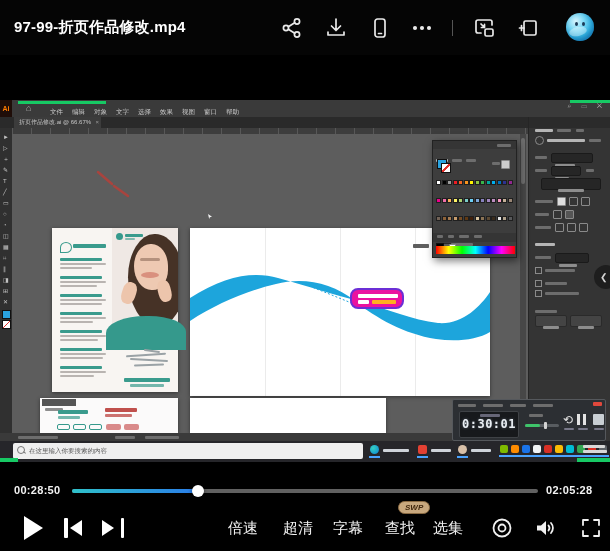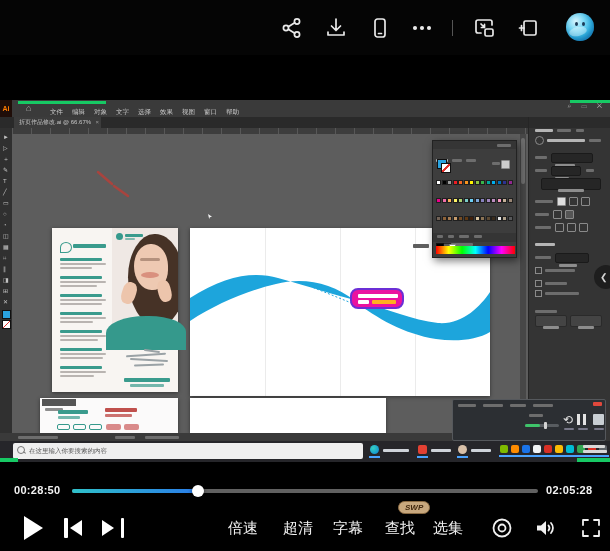--- a/index.html
+++ b/index.html
@@ -154,20 +154,21 @@
   .skip{position:absolute;top:518px;width:22px;height:20px;cursor:pointer;}
   .skip .bar{position:absolute;top:0;width:3.5px;height:20px;background:#fff;border-radius:1px;}
   .skip .tri{position:absolute;top:2px;width:0;height:0;border-top:8px solid transparent;border-bottom:8px solid transparent;}
   .cicon{position:absolute;top:516px;width:24px;height:24px;cursor:pointer;}
   .cicon svg{stroke:#f0f0f0;fill:none;stroke-width:1.8;stroke-linecap:round;stroke-linejoin:round;}
 </style>
 </head>
 <body>
 
 <header class="topbar">
+  <div class="vtitle">97-99-折页作品修改.mp4</div>
 
   <span class="tico" style="left:280px">
     <svg viewBox="0 0 24 24" width="24" height="24">
         <circle cx="6" cy="12" r="2.6"></circle>
         <circle cx="17" cy="5.5" r="2.6"></circle>
         <circle cx="17" cy="18.5" r="2.6"></circle>
         <path d="M8.3 10.8 14.7 6.8M8.3 13.2 14.7 17.2"></path>
       </svg>
   </span>
   <span class="tico" style="left:324px">
@@ -385,20 +386,24 @@
     <span class="ph dim" style="position:absolute;left:115px;top:3px;width:20px"></span>
     <span class="ph dim" style="position:absolute;left:145px;top:3px;width:34px"></span>
   </div>
 
   <div class="recorder">
     <span class="ph dim" style="position:absolute;left:5px;top:4px;width:18px"></span>
     <span class="ph dim" style="position:absolute;left:30px;top:4px;width:20px"></span>
     <span class="ph dim" style="position:absolute;left:57px;top:4px;width:16px"></span>
     <span class="ph dim" style="position:absolute;left:80px;top:4px;width:20px"></span>
     <span class="rec-close"></span>
+    <div class="timerbox">
+      <span class="timer-lab"></span>
+      <div class="timer">0:30:01</div>
+    </div>
     <span class="ph dim" style="position:absolute;left:76px;top:14px;width:14px"></span>
     <div class="vol-track">
         <span class="vol-fill"></span>
         <span class="vol-knob"></span>
       </div>
     <span class="rec-btn" style="left:110px;top:13px;font-size:12px">⟲</span>
     <span class="pausebars"></span>
     <span class="stopsq"></span>
     <span class="rec-lab" style="left:111px"></span>
       <span class="rec-lab" style="left:125px"></span>

